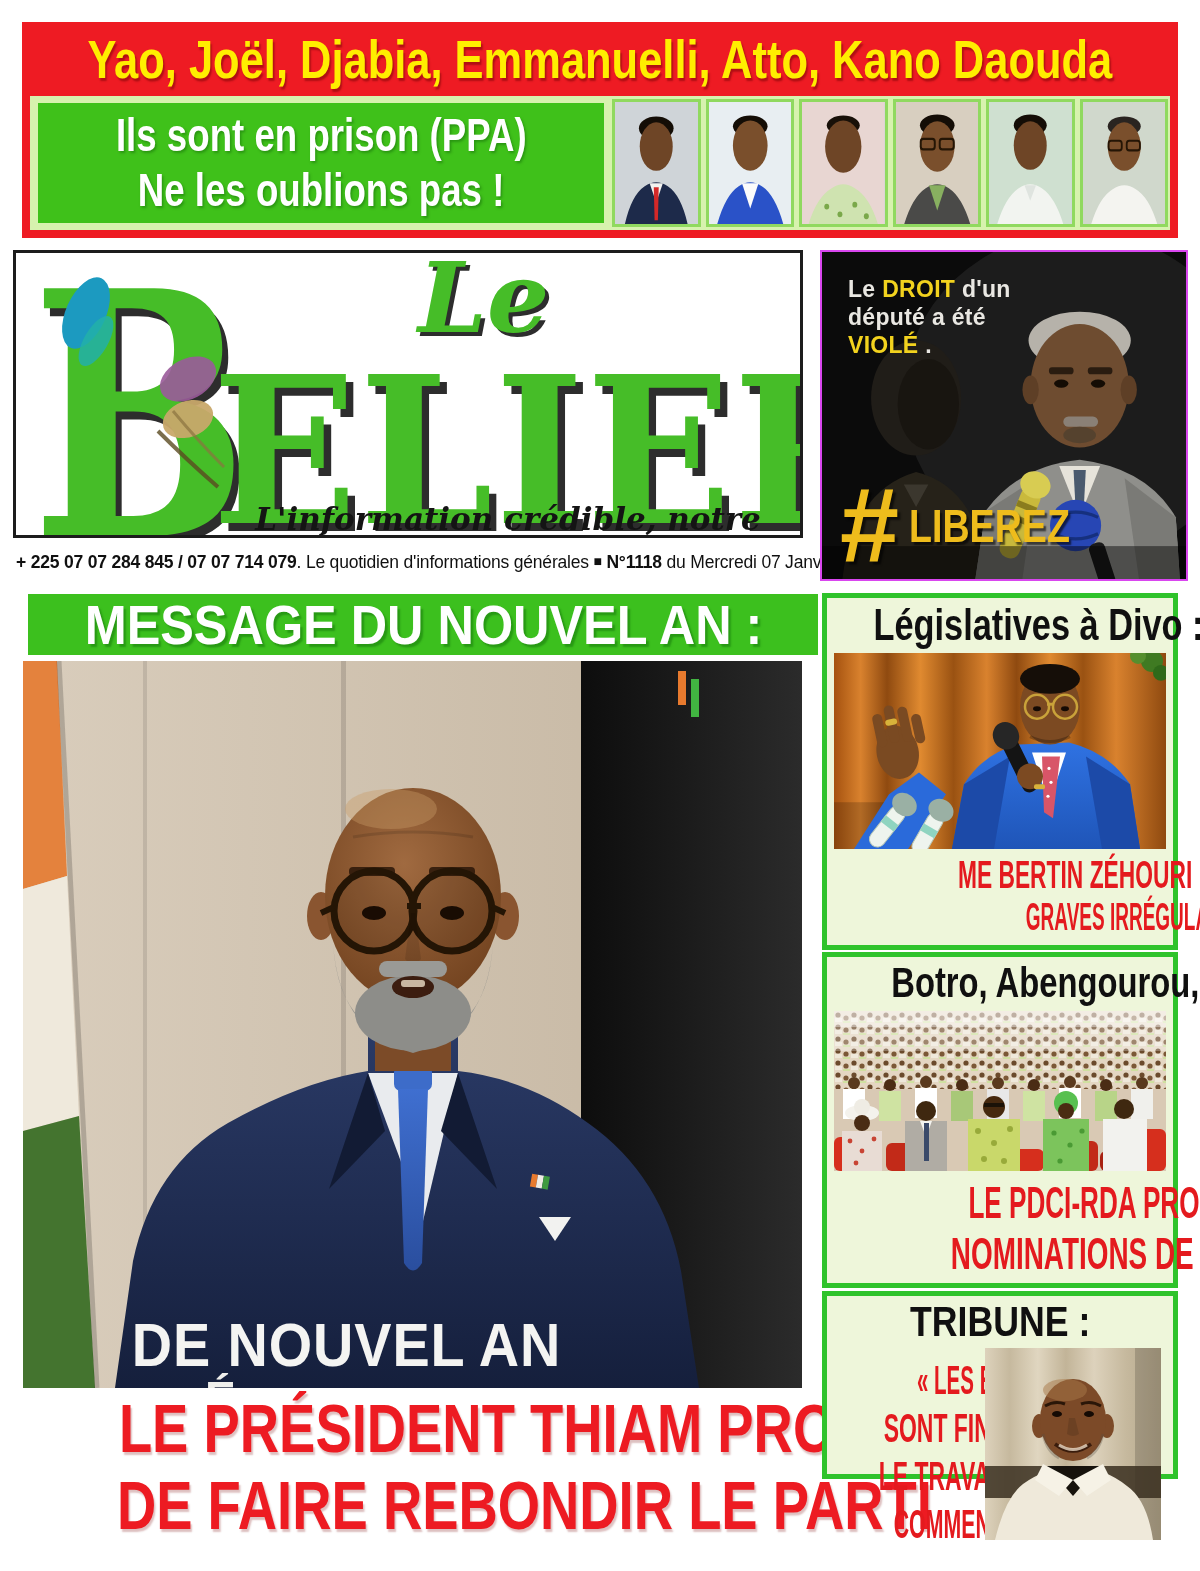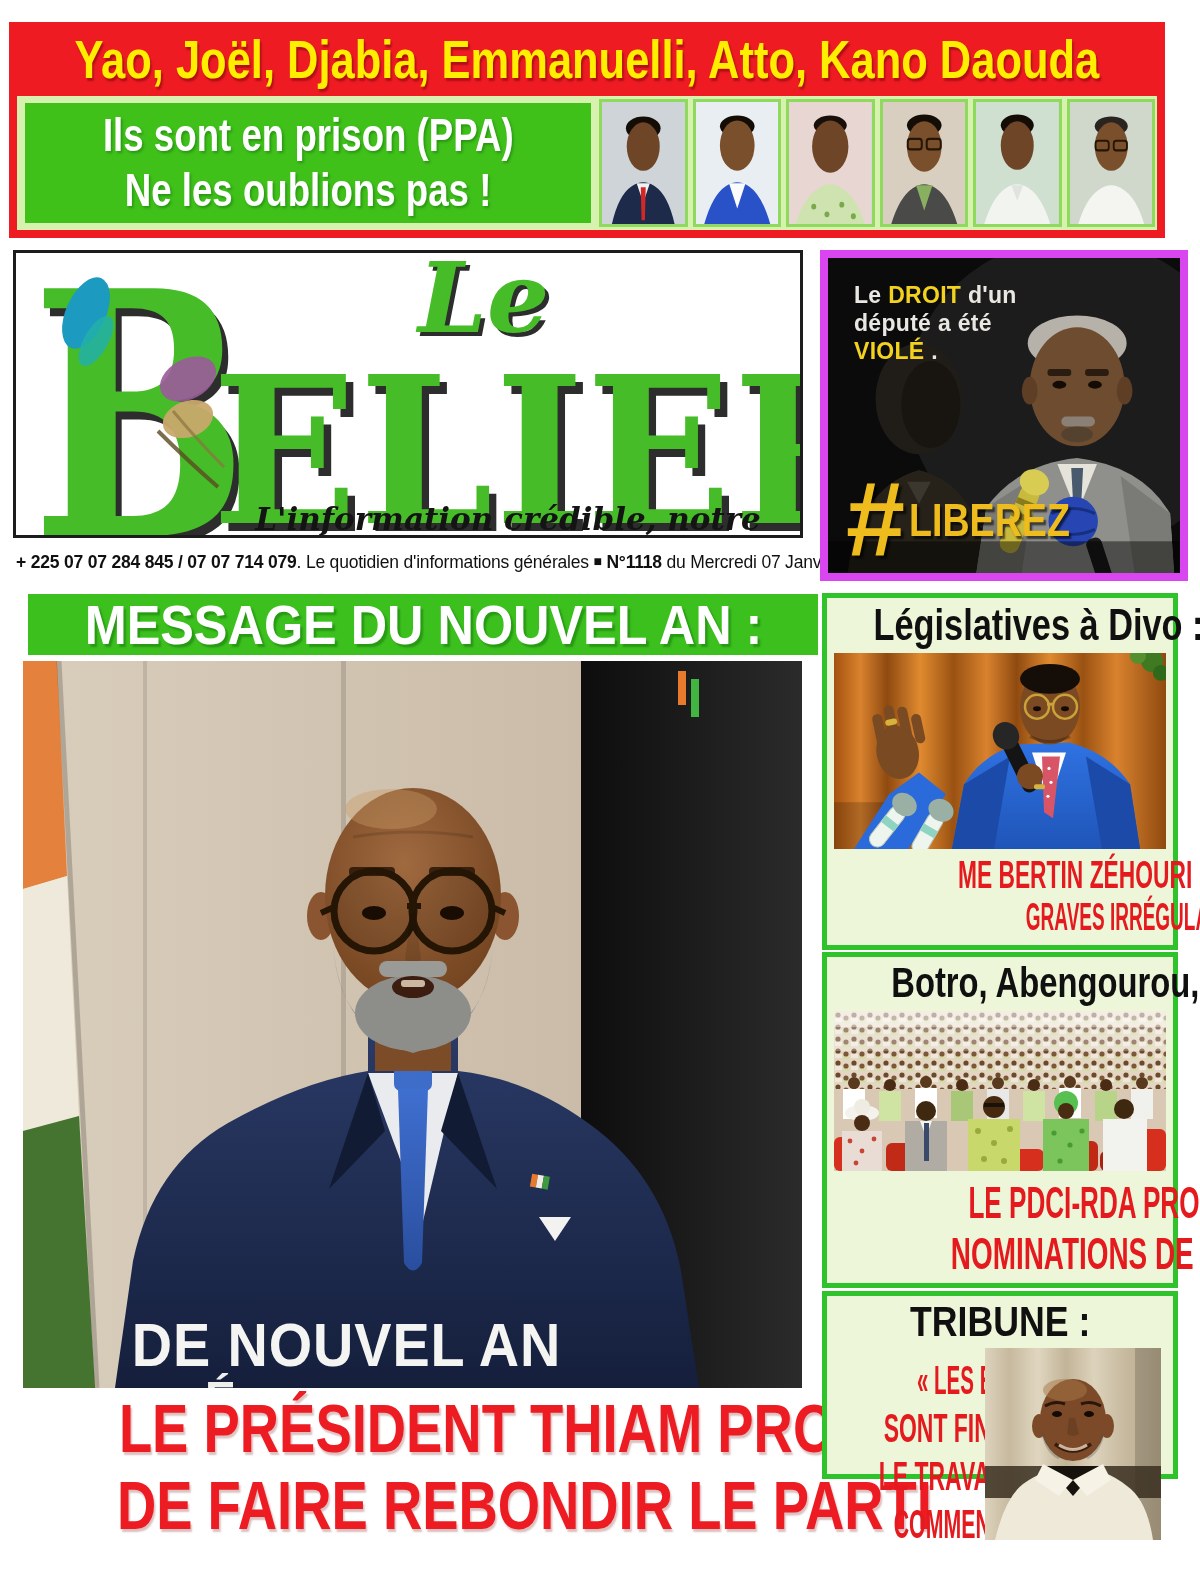--- a/index.html
+++ b/index.html
@@ -4,21 +4,21 @@
 <title>Front Page</title>
 <style>
   html,body{margin:0;padding:0;background:#9a9a9a;}
   .page{position:relative;width:1200px;height:1571px;margin:0 auto;background:#ffffff;
         font-family:"Liberation Sans",sans-serif;overflow:hidden;}
   .abs{position:absolute;}
   .cond{display:inline-block;white-space:nowrap;transform:scaleX(var(--sx,.82));transform-origin:center;}
   .cond-left{transform-origin:left center;}
 
   
-  .top-block{left:9px;top:22px;width:1156px;height:216px;background:#ee1b23;box-sizing:border-box;}
+  .top-block{left:22px;top:22px;width:1156px;height:216px;background:#ee1b23;box-sizing:border-box;}
   .names-row{position:absolute;left:0;top:0;width:100%;height:74px;display:flex;align-items:center;justify-content:center;
              color:#ffee00;font-weight:bold;font-size:53px;text-shadow:2px 3px 2px rgba(100,0,0,.45);}
   .prison-panel{position:absolute;left:8px;top:74px;right:8px;bottom:8px;background:#d7f2ae;display:flex;}
   .prison-box{margin:7px 6px 7px 8px;width:566px;background:#3fc11a;color:#fff;display:flex;flex-direction:column;
               justify-content:center;align-items:center;font-weight:bold;font-size:47px;line-height:1.16;
               text-shadow:2px 2px 3px rgba(0,70,0,.35);}
   .portraits{flex:1;display:flex;gap:5px;padding:3px 2px;}
   .portrait{flex:1;border:3px solid #90d95f;overflow:hidden;background:#cfd4d8;}
   .portrait svg{display:block;width:100%;height:100%;}
 
@@ -48,27 +48,27 @@
   .main-photo svg{position:absolute;left:0;top:0;width:100%;height:100%;}
   .ov-script{position:absolute;left:105px;top:544px;width:440px;text-align:center;font-family:"DejaVu Serif",serif;
              font-style:italic;font-weight:bold;font-size:96px;color:#e63a2c;line-height:1;}
   .ov-main{position:absolute;left:85px;top:648px;width:480px;text-align:left;font-weight:bold;font-size:62px;
            color:#f4f4f2;letter-spacing:1px;}
   .ov-cut{position:absolute;left:182px;top:710px;font-weight:bold;font-size:46px;color:#efefec;}
   .headline{left:15px;top:1390px;width:790px;text-align:center;color:#ed1b22;font-weight:bold;font-size:68px;line-height:77px;
             text-shadow:2px 3px 2px rgba(120,0,0,.25);}
 
   
-  .ad{left:820px;top:250px;width:368px;height:331px;border:8px solid #d946ef;box-sizing:border-box;background:#701a75;overflow:hidden;}
+  .ad{left:820px;top:250px;width:368px;height:331px;border:2px solid #d946ef;box-sizing:border-box;background:#701a75;overflow:hidden;}
   .ad svg{position:absolute;left:0;top:0;width:100%;height:100%;}
   .ad-line{position:absolute;left:26px;font-weight:bold;font-size:23px;color:#e9e7e2;letter-spacing:.3px;}
   .ad-hl{color:#f2d21e;}
   .ad-tag{position:absolute;left:18px;bottom:12px;display:flex;align-items:center;}
   .hash{font-size:106px;font-weight:bold;color:#eebc1c;line-height:.78;text-shadow:3px 3px 2px rgba(0,0,0,.6);}
-  .tag-words{display:flex;margin-left:4px;}
+  .tag-words{display:flex;margin-left:10px;}
   .liberez{font-size:47px;font-weight:bold;color:#eebc1c;line-height:1.02;text-shadow:3px 3px 2px rgba(0,0,0,.6);}
   .bredoumi{font-size:47px;font-weight:bold;color:#f2f2ee;line-height:1.02;text-shadow:3px 3px 2px rgba(0,0,0,.6);}
 
   .rblock{left:822px;width:356px;border:5px solid #2fc32b;background:#eef6da;box-sizing:border-box;}
   .rkicker{text-align:center;font-weight:bold;color:#101010;}
   .rphoto{overflow:hidden;position:relative;}
   .rphoto svg{display:block;width:100%;height:100%;}
   .rhead{text-align:center;font-weight:bold;color:#e41a1e;}
   .b1 .rkicker{margin-top:2px;font-size:44px;}
   .b1 .rphoto{margin:3px 7px 0 7px;height:196px;}

